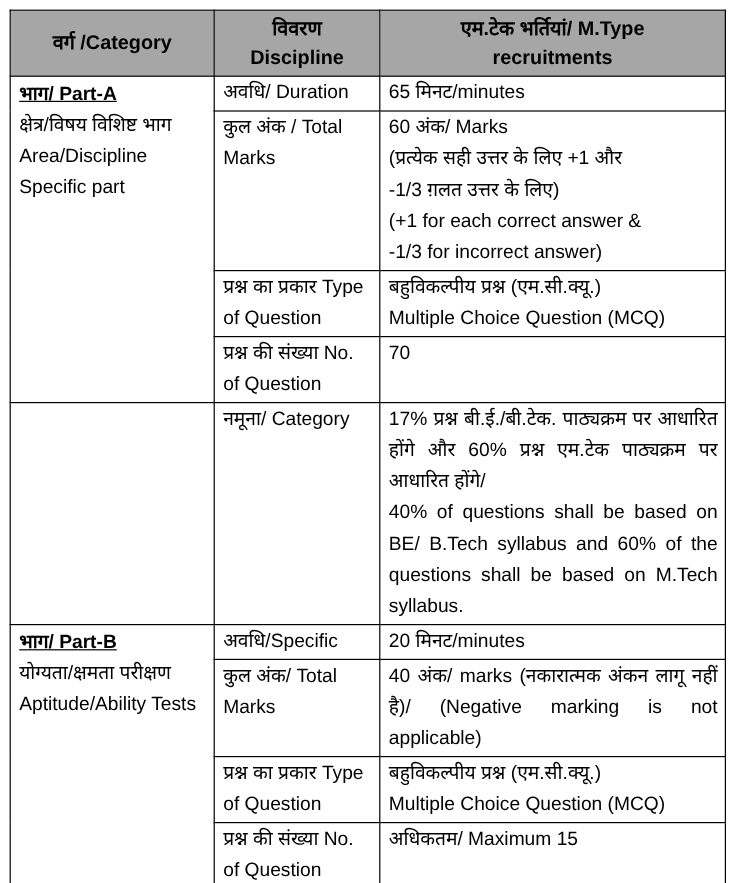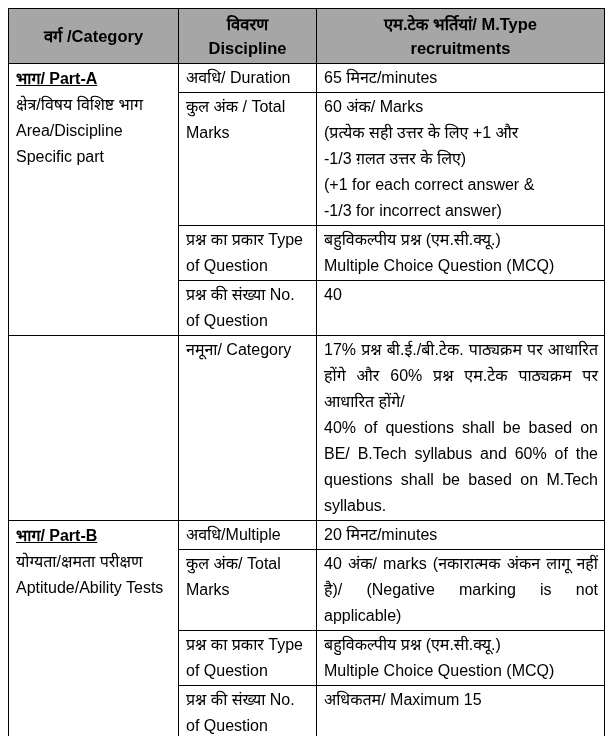--- a/index.html
+++ b/index.html
@@ -90,39 +90,39 @@
       </tr>
       <tr>
         <td class="pre">प्रश्न का प्रकार Type
 of Question</td>
         <td class="pre">बहुविकल्पीय प्रश्न (एम.सी.क्यू.)
 Multiple Choice Question (MCQ)</td>
       </tr>
       <tr>
         <td class="pre">प्रश्न की संख्या No.
 of Question</td>
-        <td class="pre">40</td>
+        <td class="pre">70</td>
       </tr>
 
       <tr>
         <td></td>
         <td class="pre">नमूना/ Category</td>
         <td>
           <div class="justify">17% प्रश्न बी.ई./बी.टेक. पाठ्यक्रम पर आधारित होंगे और 60% प्रश्न एम.टेक पाठ्यक्रम पर आधारित होंगे/</div>
           <div class="justify">40% of questions shall be based on BE/ B.Tech syllabus and 60% of the questions shall be based on M.Tech syllabus.</div>
         </td>
       </tr>
 
       <tr>
         <td rowspan="4">
           <div class="part-title">भाग/ Part-B</div>
           <div class="pre">योग्यता/क्षमता परीक्षण
 Aptitude/Ability Tests</div>
         </td>
-        <td class="pre">अवधि/Multiple</td>
+        <td class="pre">अवधि/Specific</td>
         <td class="pre">20 मिनट/minutes</td>
       </tr>
       <tr>
         <td class="pre">कुल अंक/ Total
 Marks</td>
         <td class="justify">40 अंक/ marks (नकारात्मक अंकन लागू नहीं है)/ (Negative marking is not applicable)</td>
       </tr>
       <tr>
         <td class="pre">प्रश्न का प्रकार Type
 of Question</td>

